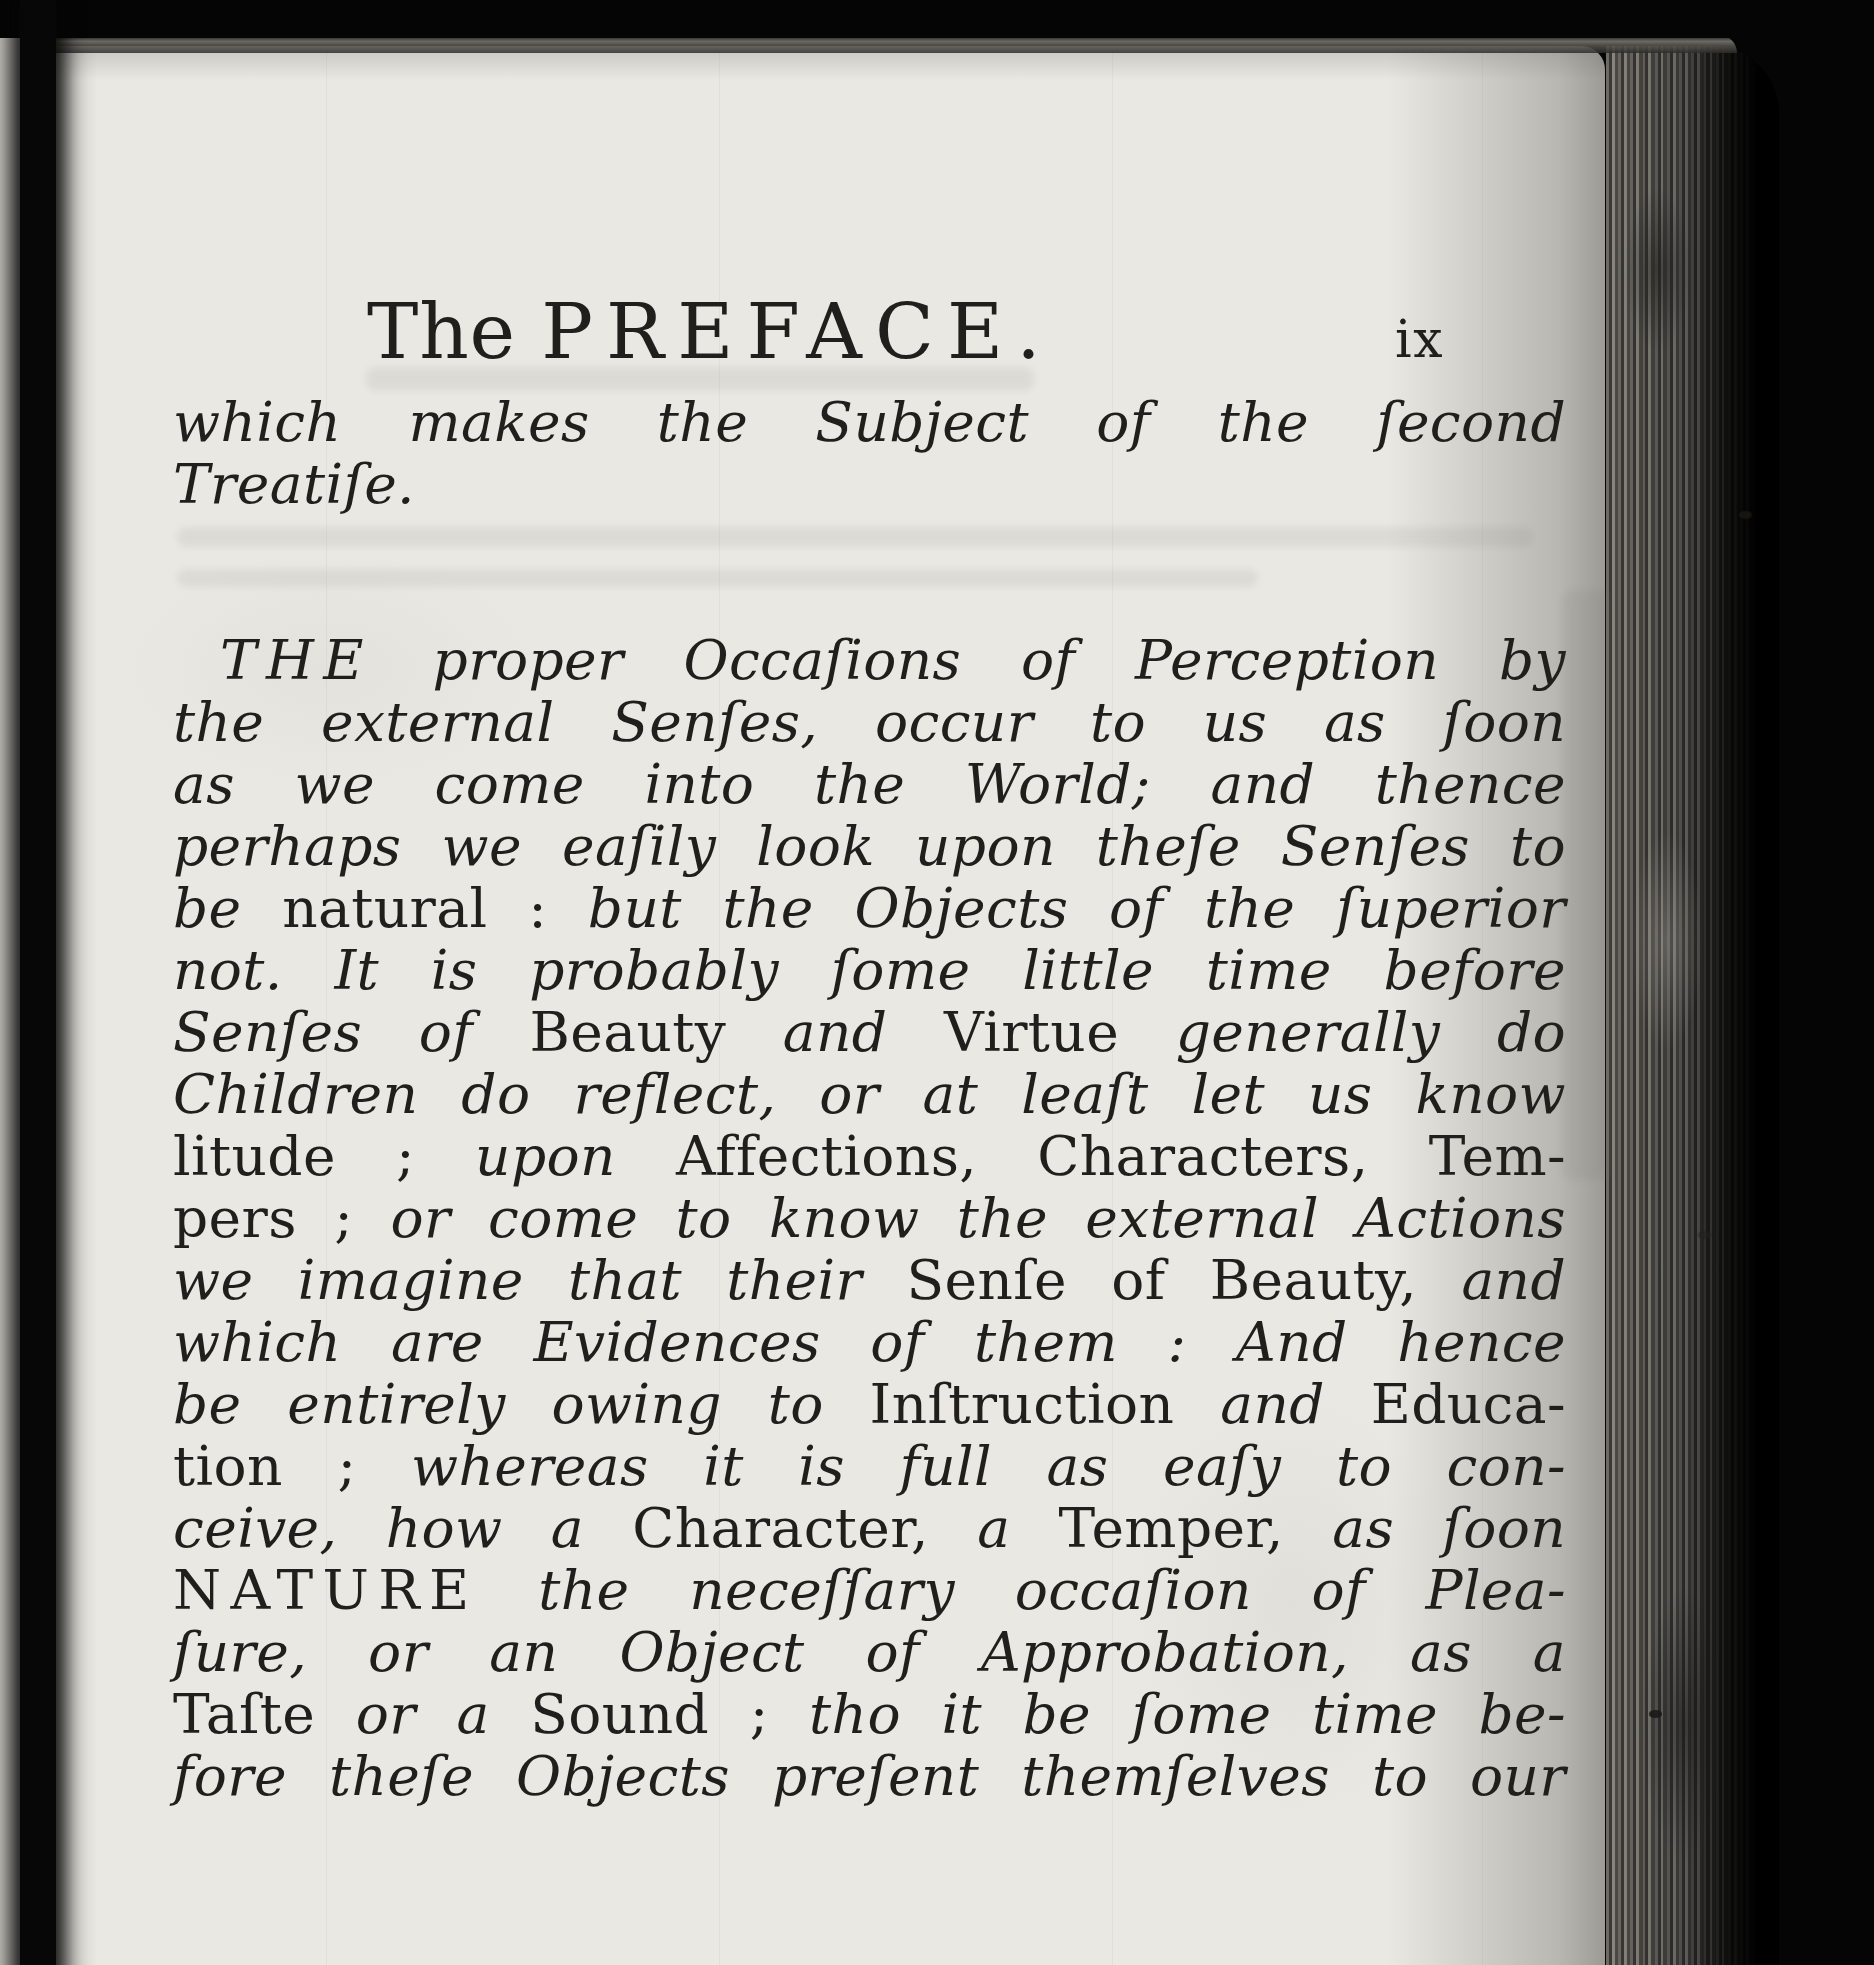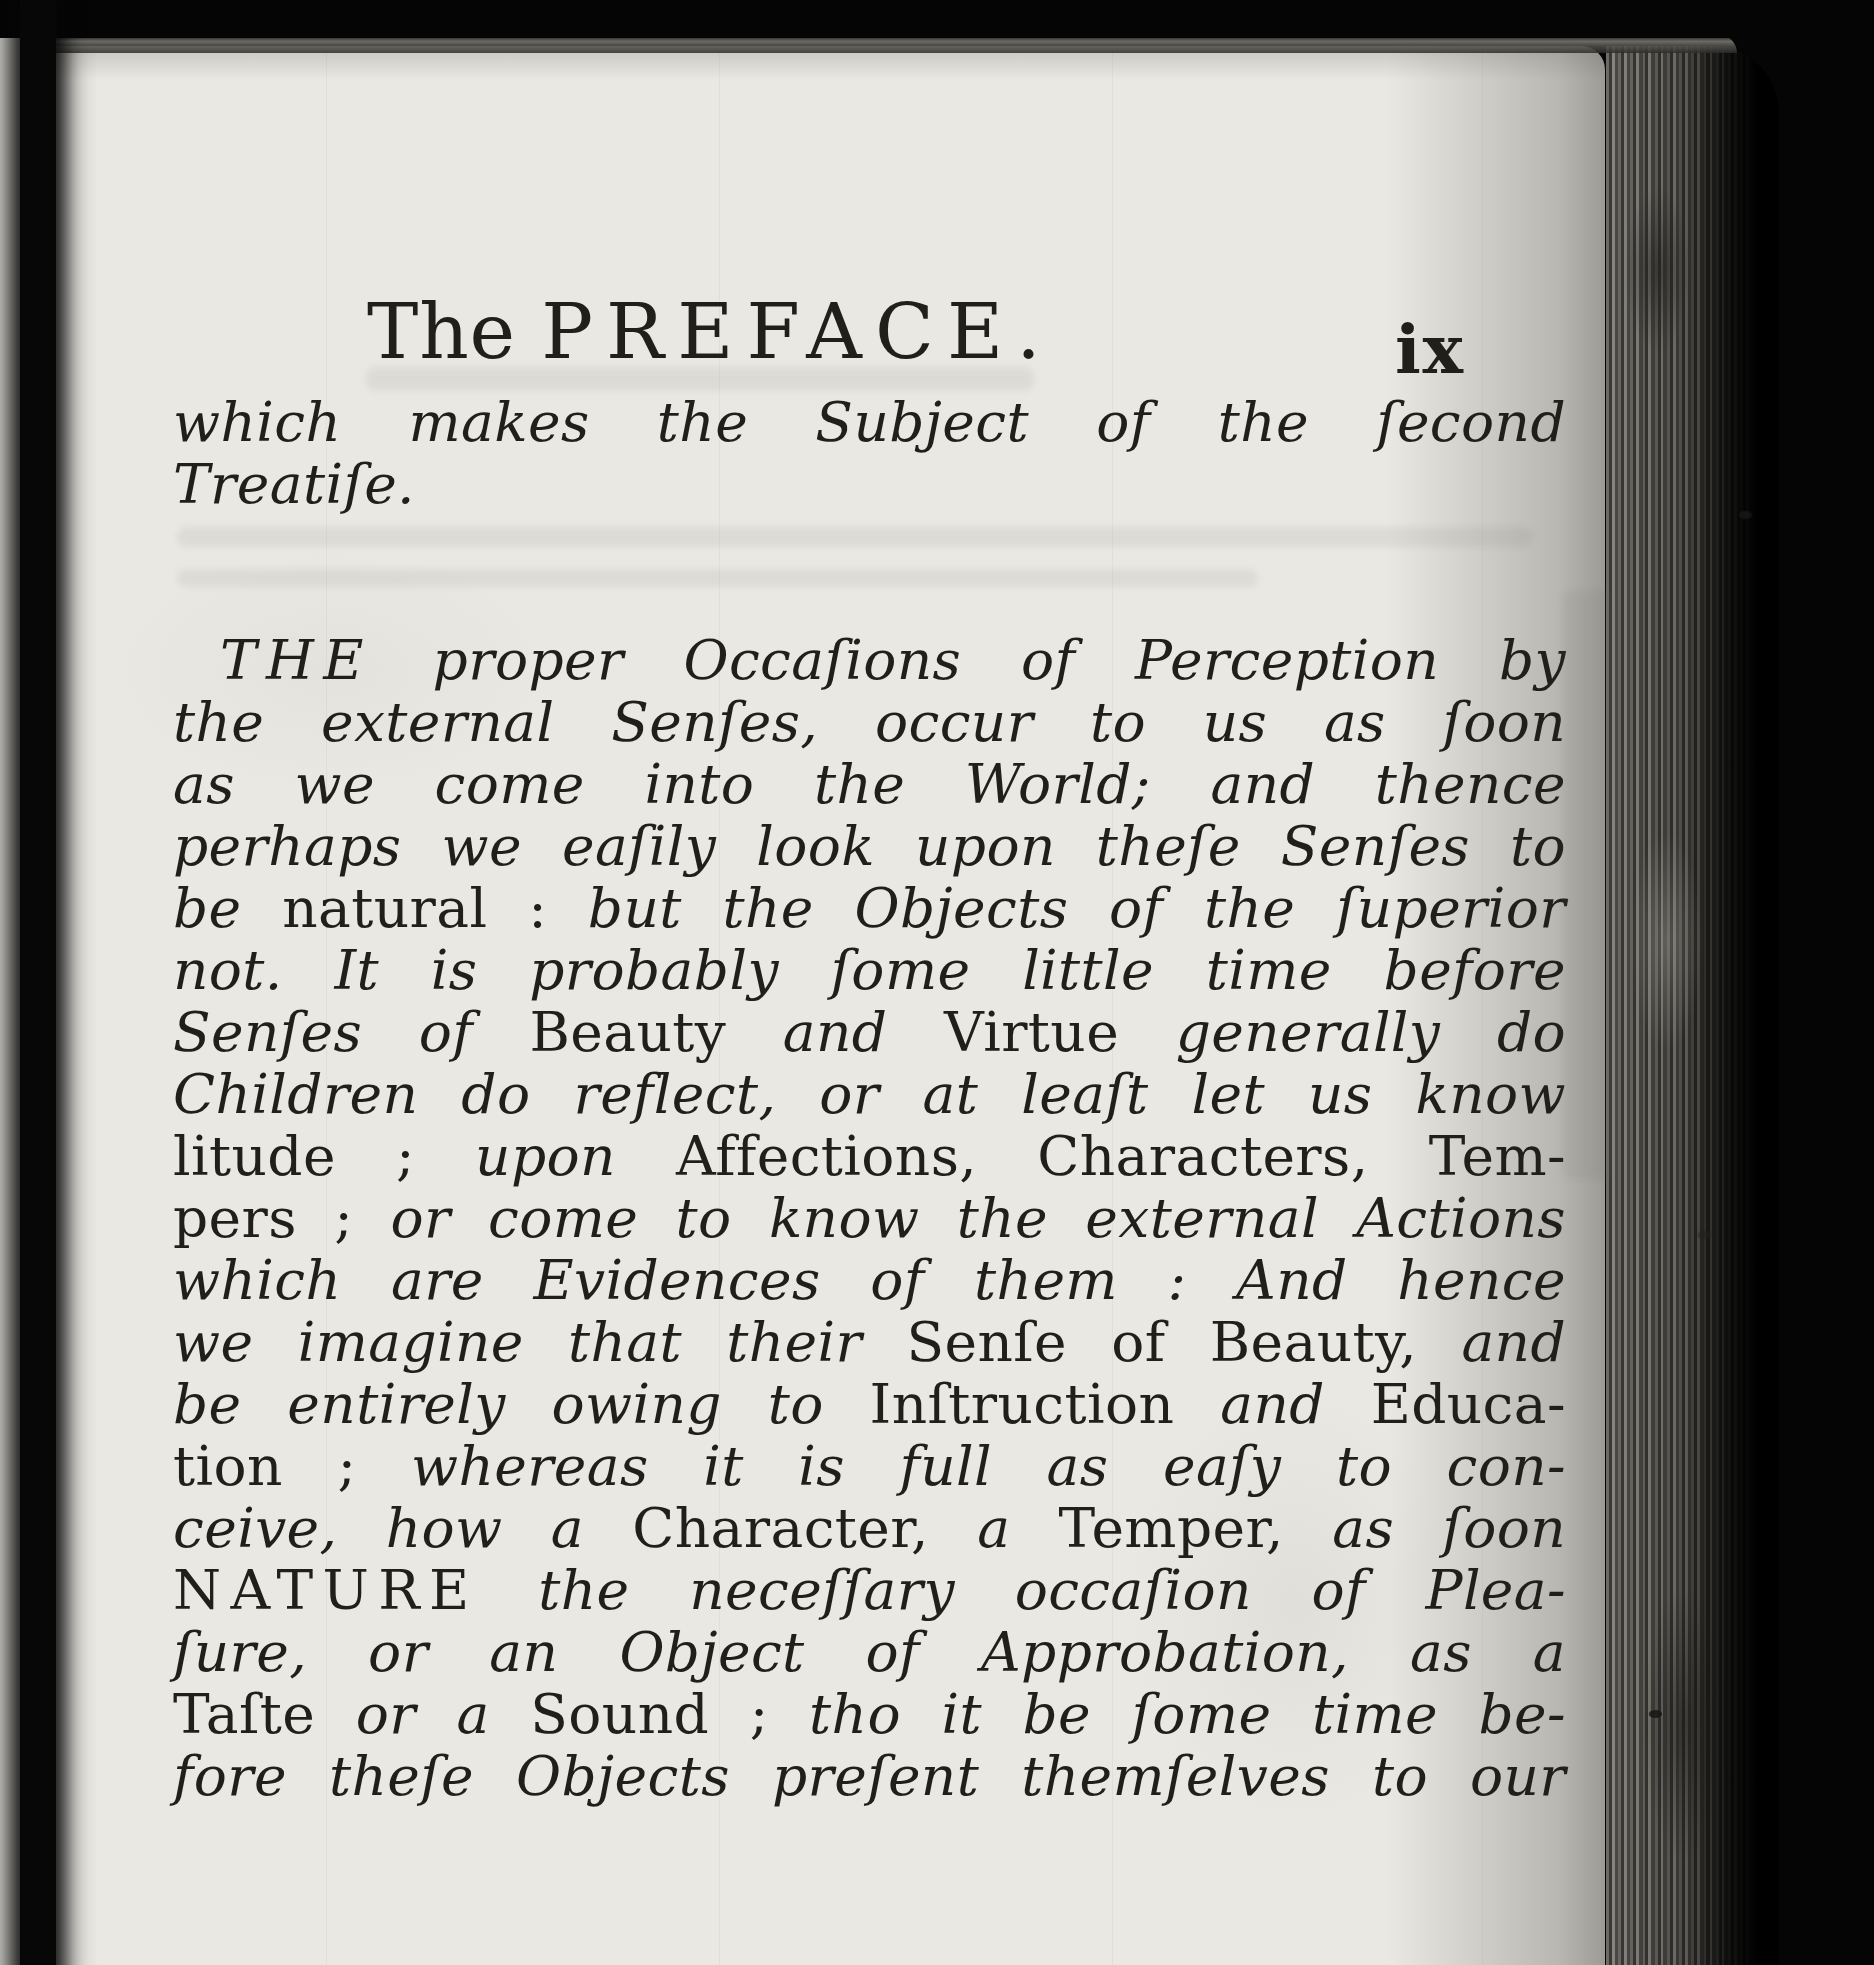--- a/index.html
+++ b/index.html
@@ -43,21 +43,21 @@
   .speck{position:absolute;left:1649px;top:1710px;width:13.4px;height:7.9px;border-radius:50%;
        background:rgba(25,24,22,.85);
        box-shadow:90px -1199px 1.6px rgba(30,29,26,.7), -92px 680px 1.2px rgba(40,38,34,.55),
          -88px 704px 1.2px rgba(40,38,34,.5), 77px 310px 2px rgba(28,27,25,.6),
          -1399px 920px 2.4px rgba(70,68,62,.35), -1446px 1150px 2.8px rgba(60,58,54,.3),
          -487px 1006px 2px rgba(80,78,70,.25), 49px -479px 1.6px rgba(35,34,31,.6);}
   
   .textlayer{position:absolute;left:0;top:0;width:100%;height:100%;color:#211f1b;}
   .page-title{position:absolute;left:316px;top:241px;font-size:77px;white-space:nowrap;
        letter-spacing:0.8px;}
-  .page-num{position:absolute;left:1344px;top:263px;font-size:68px;font-weight:bold;
+  .page-num{position:absolute;left:1344px;top:263px;font-size:52px;font-weight:normal;
        letter-spacing:1.6px;}
   .text-column{position:absolute;left:118px;top:341px;width:1401px;}
   .para{margin:4px;}
   .p1{margin-top:114px;}
   .line{height:62px;line-height:62px;font-size:55px;font-style:italic;
        text-align:justify;text-align-last:justify;white-space:nowrap;letter-spacing:0.4px;}
   .line.last{text-align-last:left;}
   .line.indent{text-indent:47px;}
   .s-i{font-style:italic;}
   .s-r{font-style:normal;}
@@ -87,22 +87,22 @@
           <div class="line indent"><span class="s-isp">THE</span><span class="s-i"> proper Occaſions of Perception by</span></div>
           <div class="line"><span class="s-i">the external Senſes, occur to us as ſoon</span></div>
           <div class="line"><span class="s-i">as we come into the World; and thence</span></div>
           <div class="line"><span class="s-i">perhaps we eaſily look upon theſe Senſes to</span></div>
           <div class="line"><span class="s-i">be </span><span class="s-r">natural : </span><span class="s-i">but the Objects of the ſuperior</span></div>
           <div class="line"><span class="s-i">not. It is probably ſome little time before</span></div>
           <div class="line"><span class="s-i">Senſes of </span><span class="s-r">Beauty </span><span class="s-i">and </span><span class="s-r">Virtue </span><span class="s-i">generally do</span></div>
           <div class="line"><span class="s-i">Children do reflect, or at leaſt let us know</span></div>
           <div class="line"><span class="s-r">litude ; </span><span class="s-i">upon </span><span class="s-r">Affections, Characters, Tem-</span></div>
           <div class="line"><span class="s-r">pers ; </span><span class="s-i">or come to know the external Actions</span></div>
+          <div class="line"><span class="s-i">we imagine that their </span><span class="s-r">Senſe of Beauty, </span><span class="s-i">and</span></div>
           <div class="line"><span class="s-i">which are Evidences of them : And hence</span></div>
-          <div class="line"><span class="s-i">we imagine that their </span><span class="s-r">Senſe of Beauty, </span><span class="s-i">and</span></div>
           <div class="line"><span class="s-i">be entirely owing to </span><span class="s-r">Inſtruction </span><span class="s-i">and </span><span class="s-r">Educa-</span></div>
           <div class="line"><span class="s-r">tion ; </span><span class="s-i">whereas it is full as eaſy to con-</span></div>
           <div class="line"><span class="s-i">ceive, how a </span><span class="s-r">Character, </span><span class="s-i">a </span><span class="s-r">Temper, </span><span class="s-i">as ſoon</span></div>
           <div class="line"><span class="s-rsp">NATURE</span><span class="s-i"> the neceſſary occaſion of Plea-</span></div>
           <div class="line"><span class="s-i">ſure, or an Object of Approbation, as a</span></div>
           <div class="line"><span class="s-r">Taſte </span><span class="s-i">or a </span><span class="s-r">Sound ; </span><span class="s-i">tho it be ſome time be-</span></div>
           <div class="line"><span class="s-i">fore theſe Objects preſent themſelves to our</span></div>
         </div>
       </div>
 

